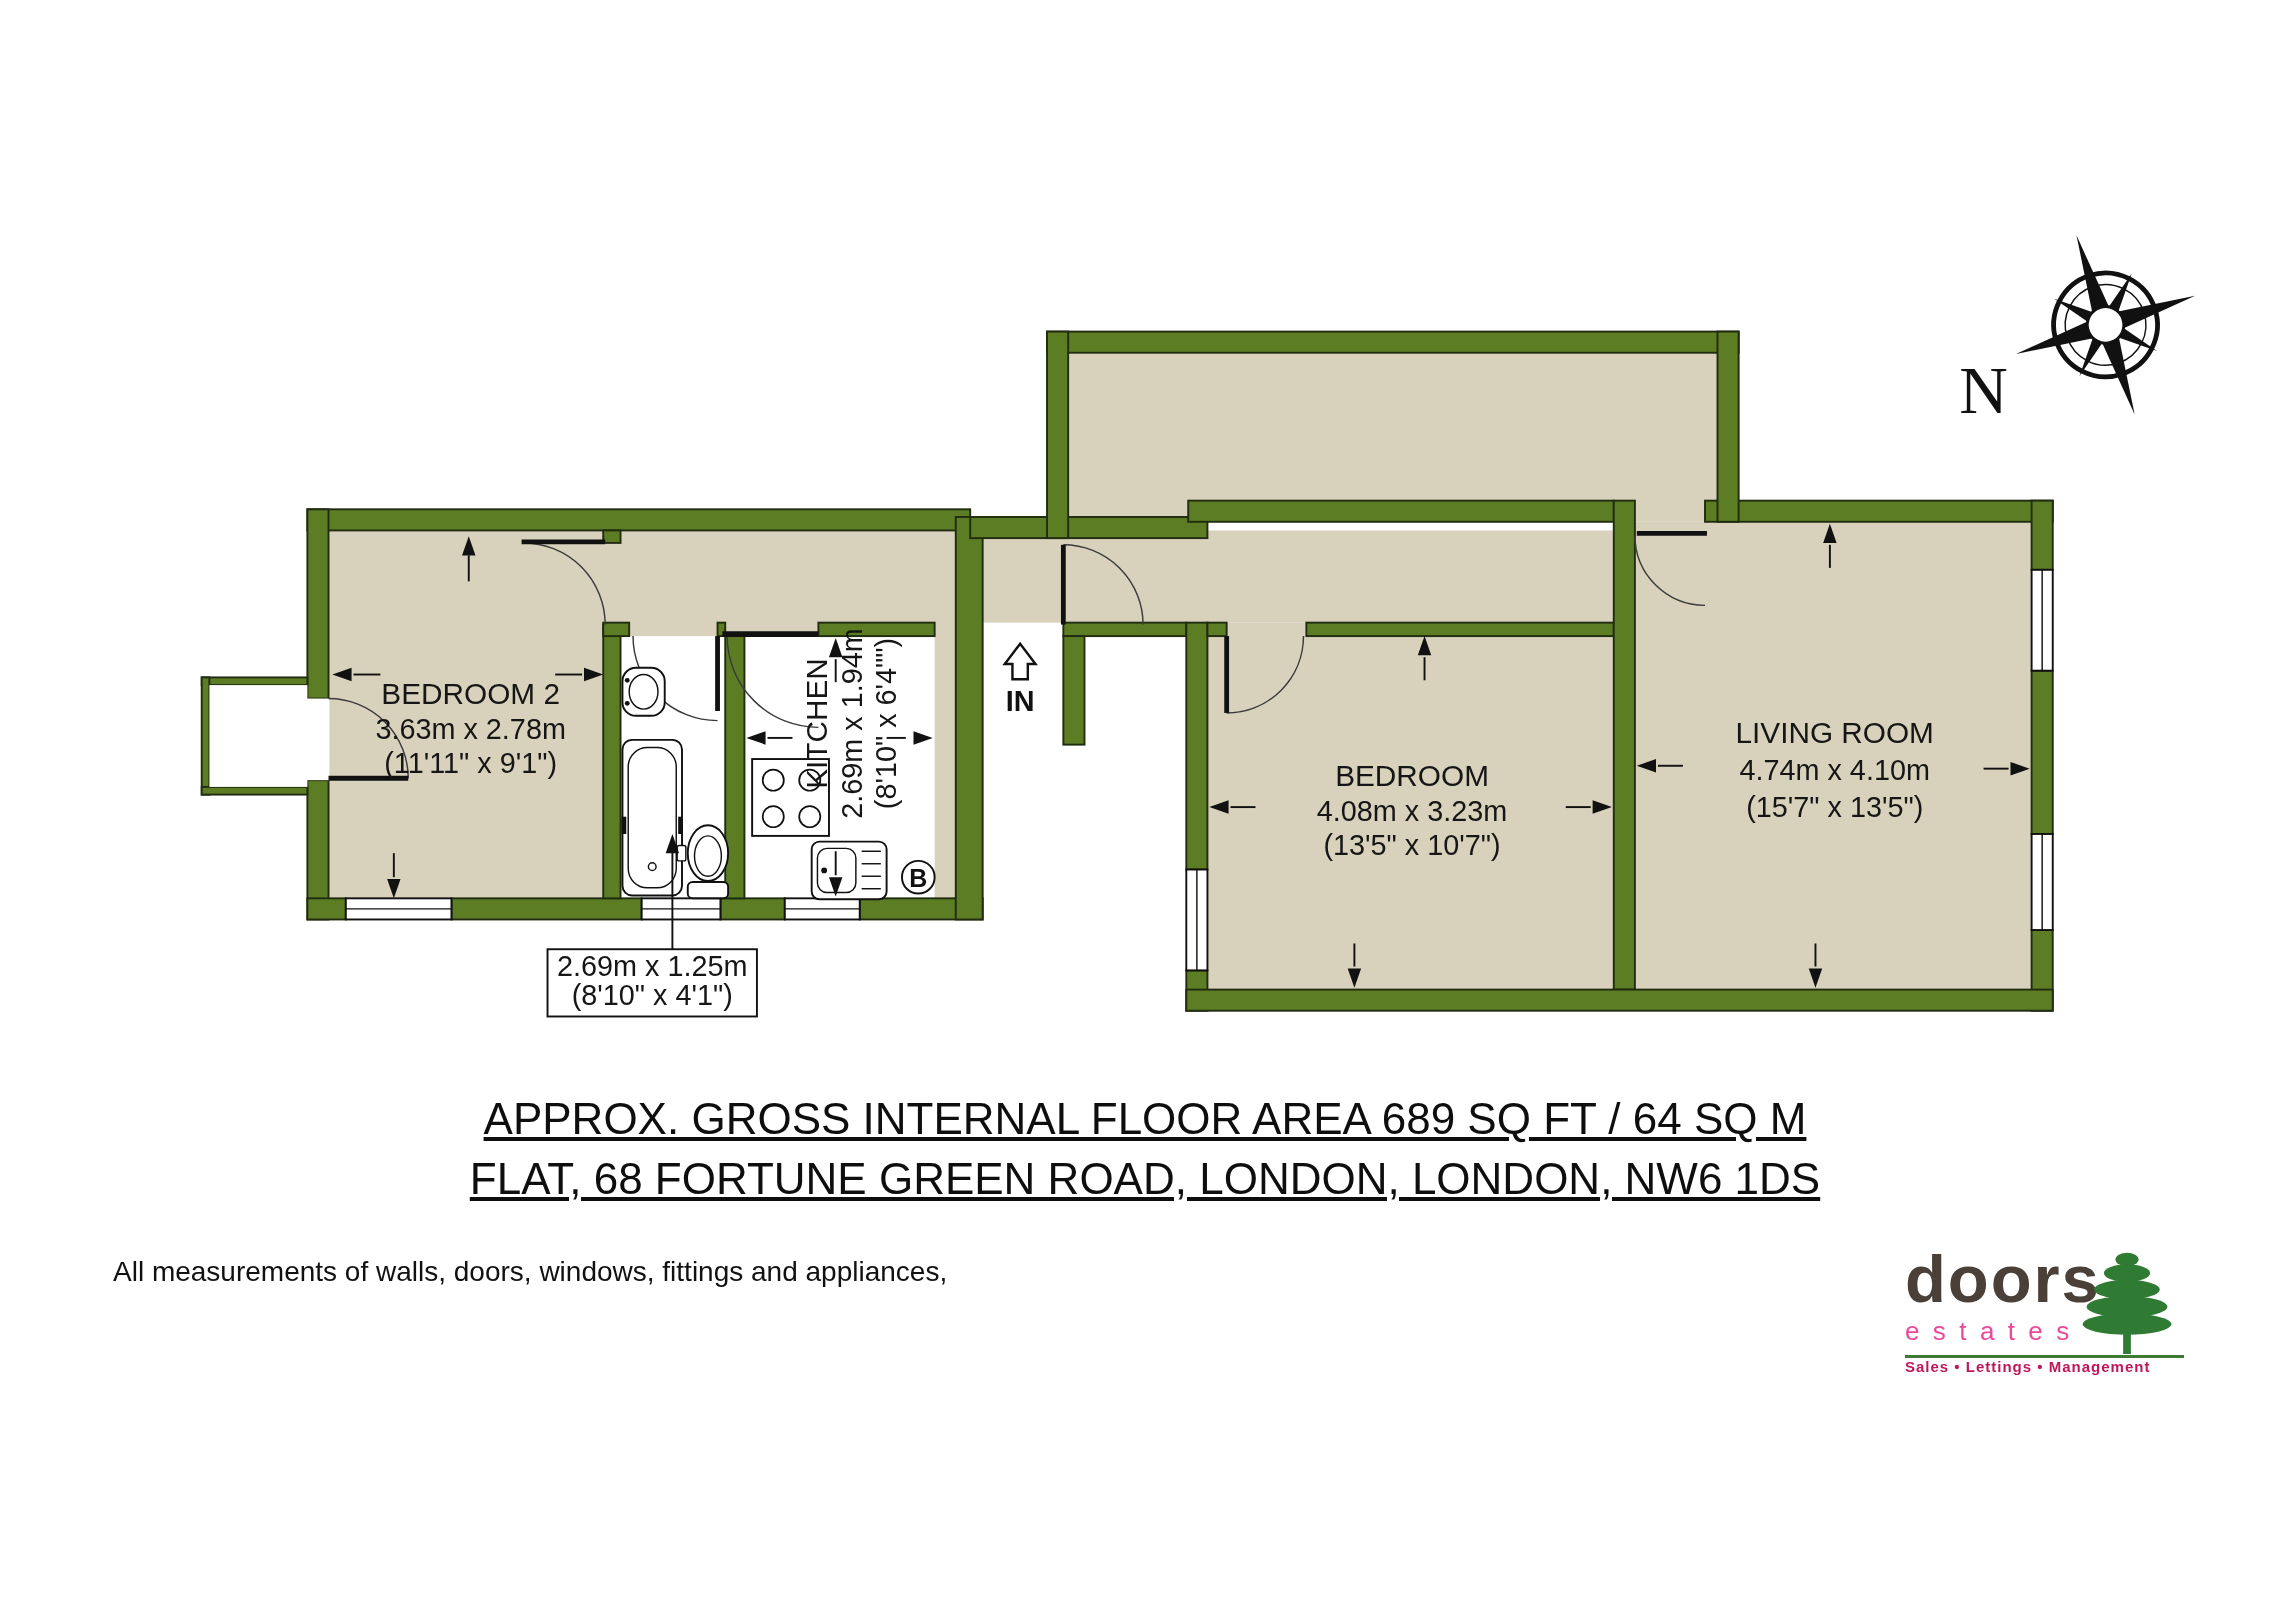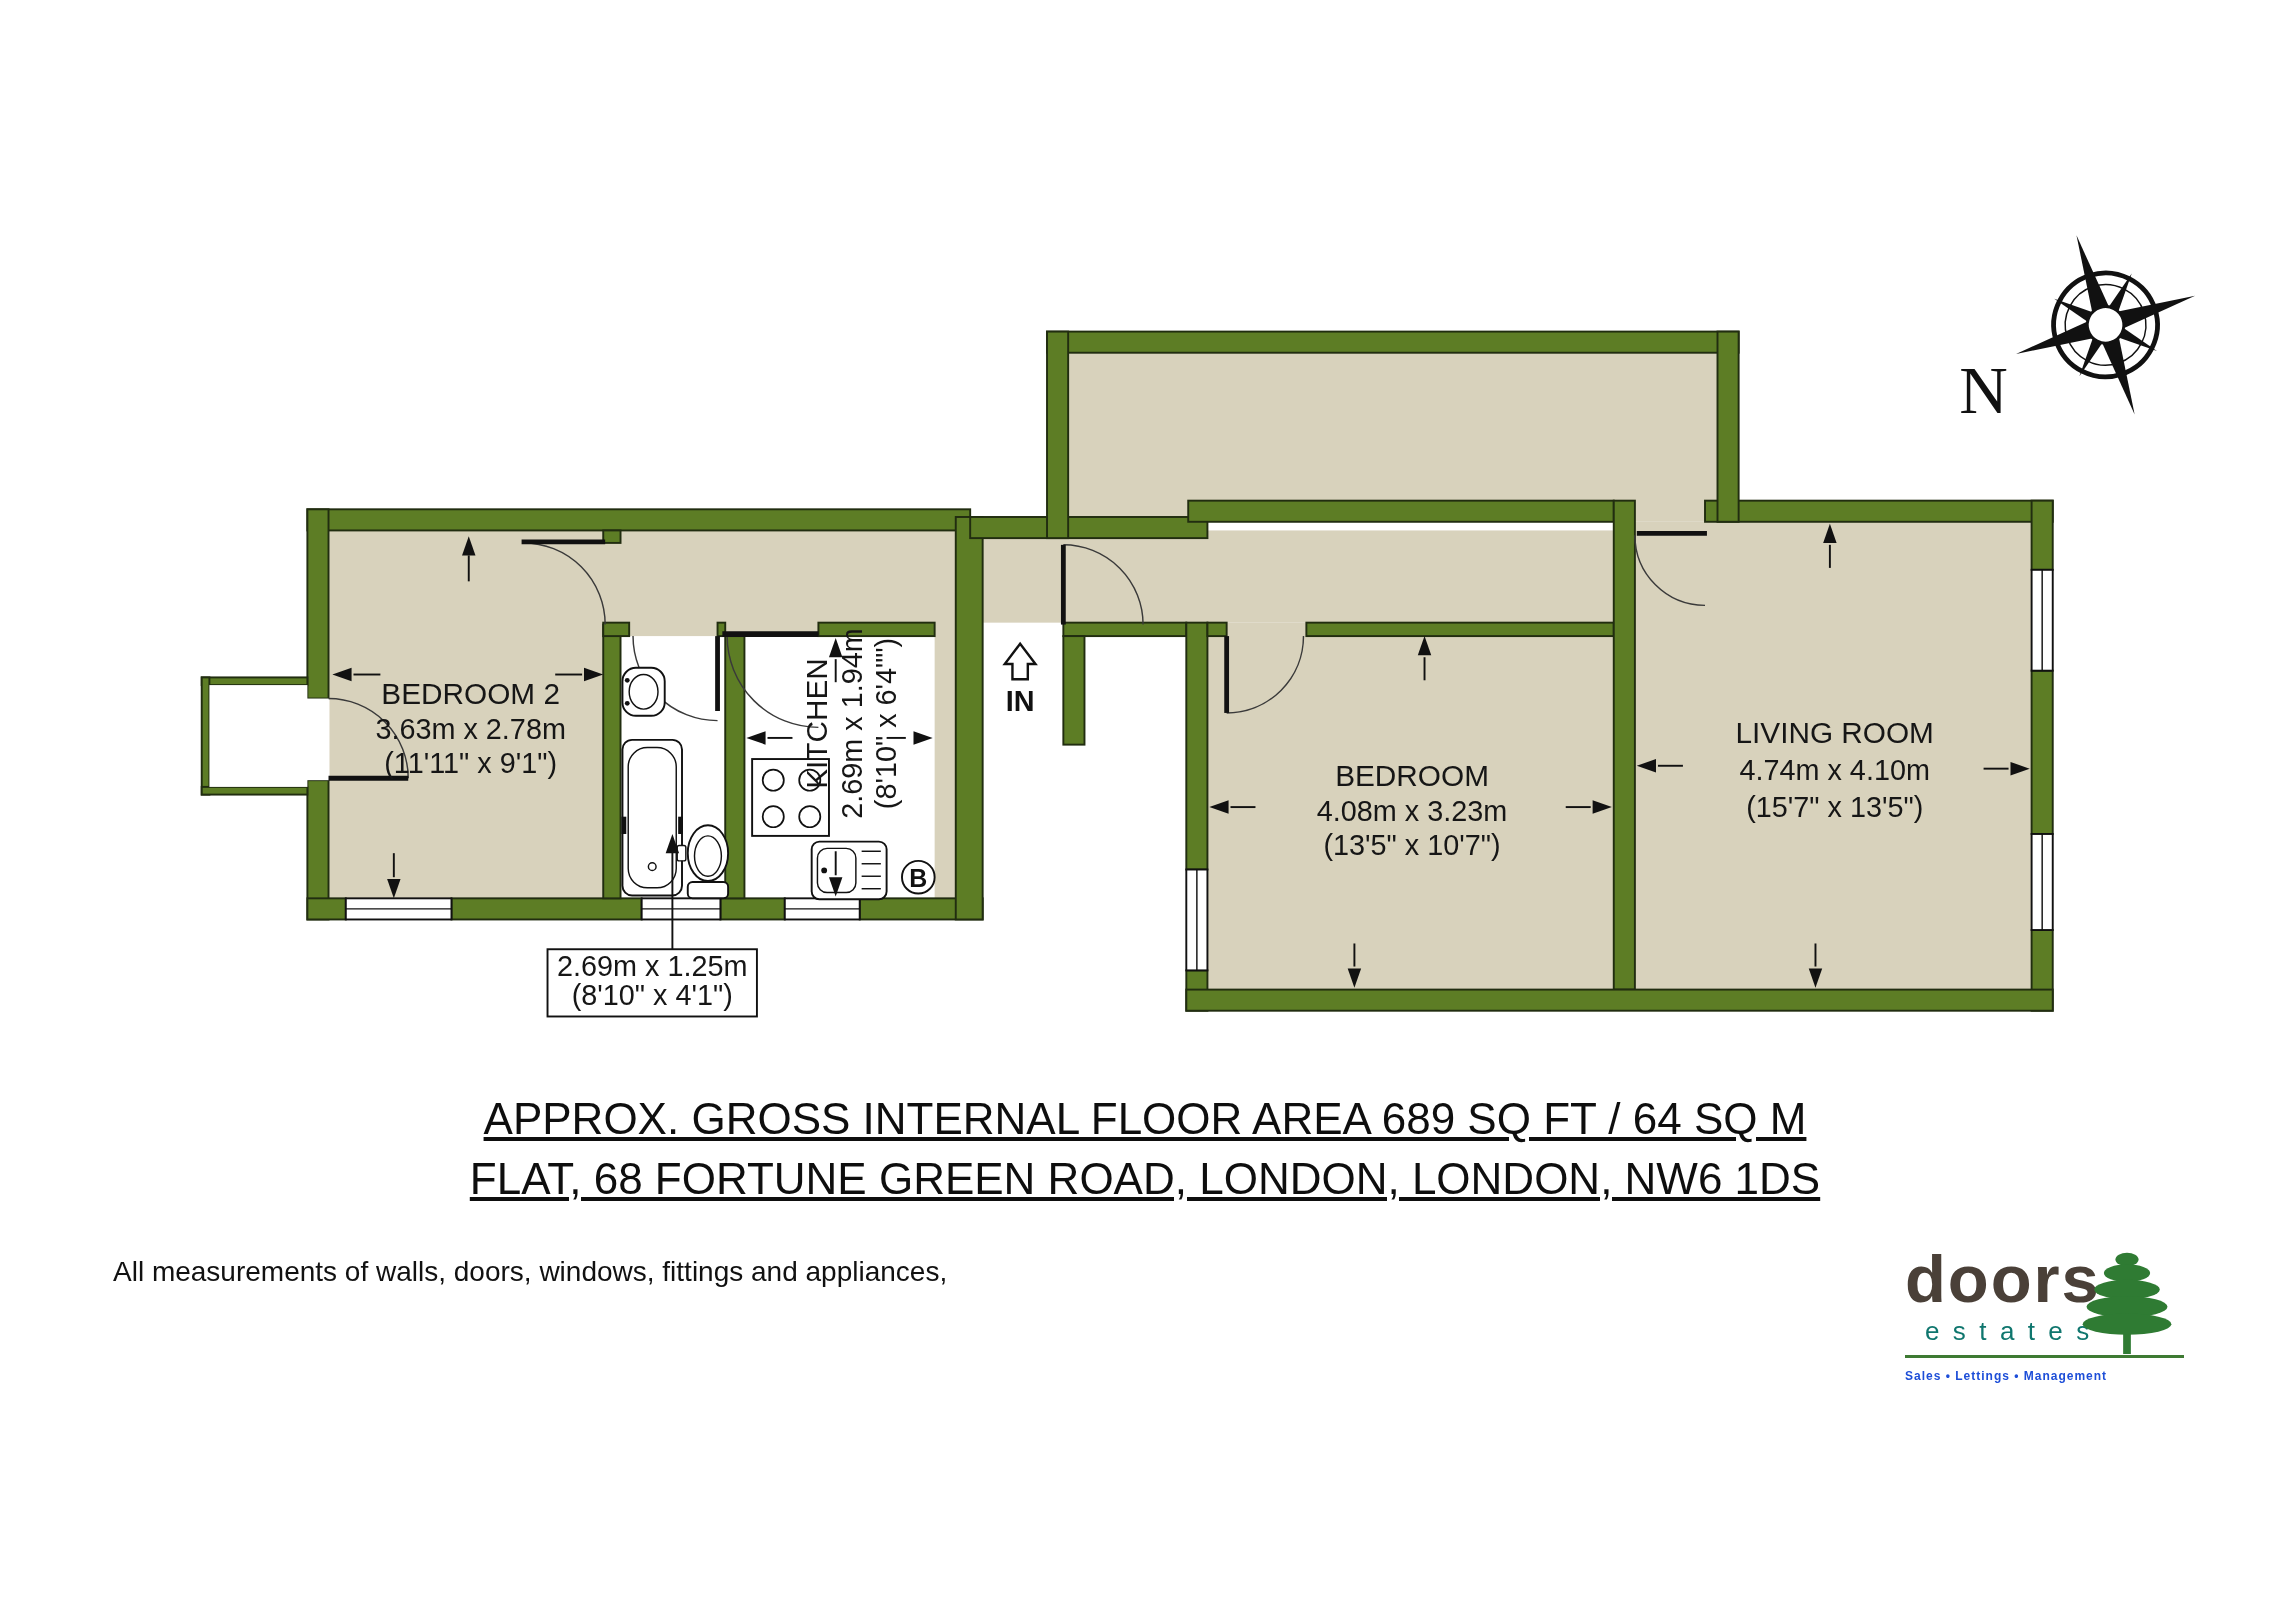--- a/index.html
+++ b/index.html
@@ -17,25 +17,25 @@
   .disclaimer{
     position:absolute;left:113px;top:1245px;
     font-size:28px;line-height:53px;color:#111;
   }
   .logo{position:absolute;left:1905px;top:1242px;width:281px;}
   .logo-brand{
     font-size:67px;font-weight:bold;color:#4a4038;letter-spacing:1.9px;
     line-height:73px;
   }
   .logo-sub{
-    font-size:26px;color:#0f766e;letter-spacing:13.4px;line-height:33px;font-weight:500;margin-left:20px;
+    font-size:26px;color:#ec4899;letter-spacing:13.4px;line-height:33px;font-weight:500;
   }
   .logo-rule{width:279px;height:2.9px;background:#3e7a33;margin-top:6.7px;}
   .logo-tagline{
-    font-size:12px;font-weight:bold;color:#1d4ed8;letter-spacing:1px;margin-top:11px;
+    font-size:15px;font-weight:bold;color:#be185d;letter-spacing:1px;margin-top:0;
   }
   .logo-tree{position:absolute;left:169px;top:5.8px;}
 </style>
 </head>
 <body>
 
 <svg id="plan-svg" width="2290" height="1618" viewBox="0 0 2384 1684">
 
   <g>
     <rect x="342" y="552" width="653" height="383" fill="#d8d2bc"></rect>

